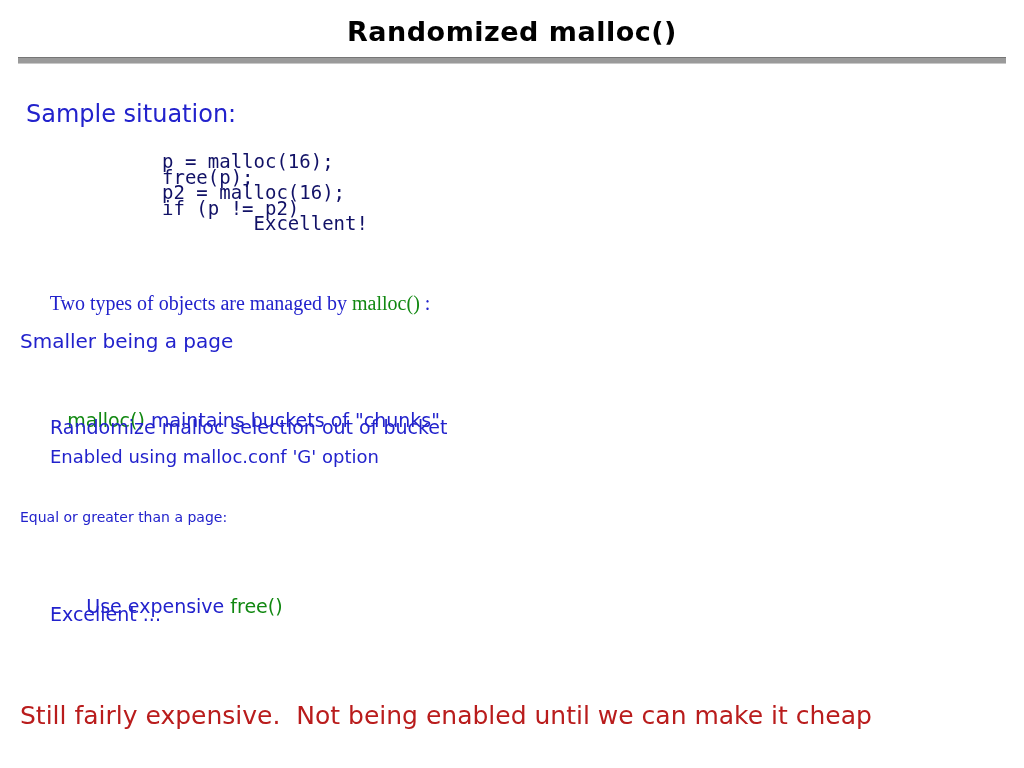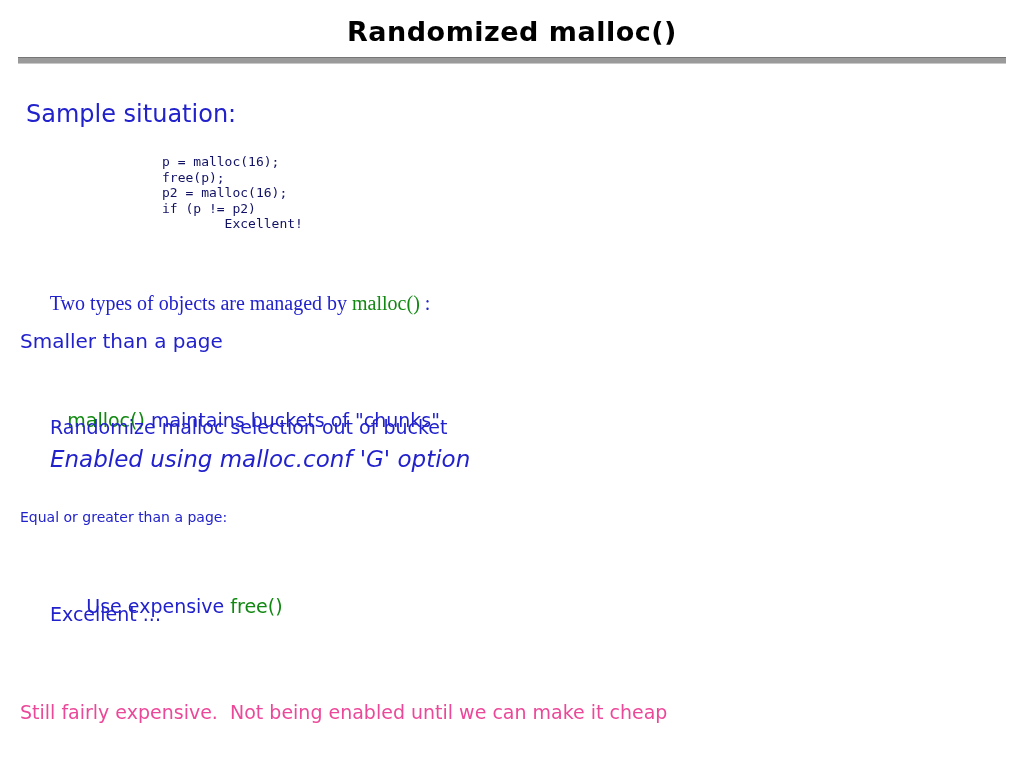--- a/index.html
+++ b/index.html
@@ -51,21 +51,21 @@
     top: 14px;
     left: 26px;
     font-size: 24px;
     color: #2222cc;
   }
   .code-block {
     position: absolute;
     top: 68px;
     left: 162px;
     font-family: "DejaVu Sans Mono", monospace;
-    font-size: 13px;
+    font-size: 19px;
     line-height: 15.5px;
     color: #111166;
     white-space: pre;
   }
   .l-twotypes {
     position: absolute;
     top: 183px;
     left: 20px;
     font-size: 20px;
     font-family: Liberation Serif, serif;
@@ -85,22 +85,21 @@
   .l-randomize {
     position: absolute;
     top: 330px;
     left: 50px;
     font-size: 19px;
   }
   .l-enabled {
     position: absolute;
     top: 360px;
     left: 50px;
-    font-size: 23px;
-    font-style: italic;
+    font-size: 18px;
   }
   .l-equal {
     position: absolute;
     top: 423px;
     left: 20px;
     font-size: 14px;
   }
   .l-usemmap {
     position: absolute;
     top: 487px;
@@ -110,22 +109,22 @@
   .l-unfinished {
     position: absolute;
     top: 517px;
     left: 50px;
     font-size: 19px;
   }
   .l-expensive {
     position: absolute;
     top: 615px;
     left: 20px;
-    font-size: 19px;
-    color: #ec4899;
+    font-size: 25px;
+    color: #b91c1c;
   }
   .green {
     color: #118811;
   }
 </style>
 </head>
 <body>
 
 <div class="slide">
 
@@ -139,21 +138,21 @@
     <div class="code-block">p = malloc(16);
 free(p);
 p2 = malloc(16);
 if (p != p2)
         Excellent!</div>
 
     <div class="line l-twotypes">
       <span>Two types of objects are managed by </span><span class="green">malloc()</span><span> :</span>
     </div>
 
-    <div class="line l-smaller">Smaller than a page</div>
+    <div class="line l-smaller">Smaller being a page</div>
 
     <div class="line l-buckets">
       <span class="green">malloc()</span><span> maintains buckets of "chunks"</span>
     </div>
 
     <div class="line l-randomize">Randomize malloc selection out of bucket</div>
 
     <div class="line l-enabled">Enabled using malloc.conf 'G' option</div>
 
     <div class="line l-equal">Equal or greater than a page:</div>

